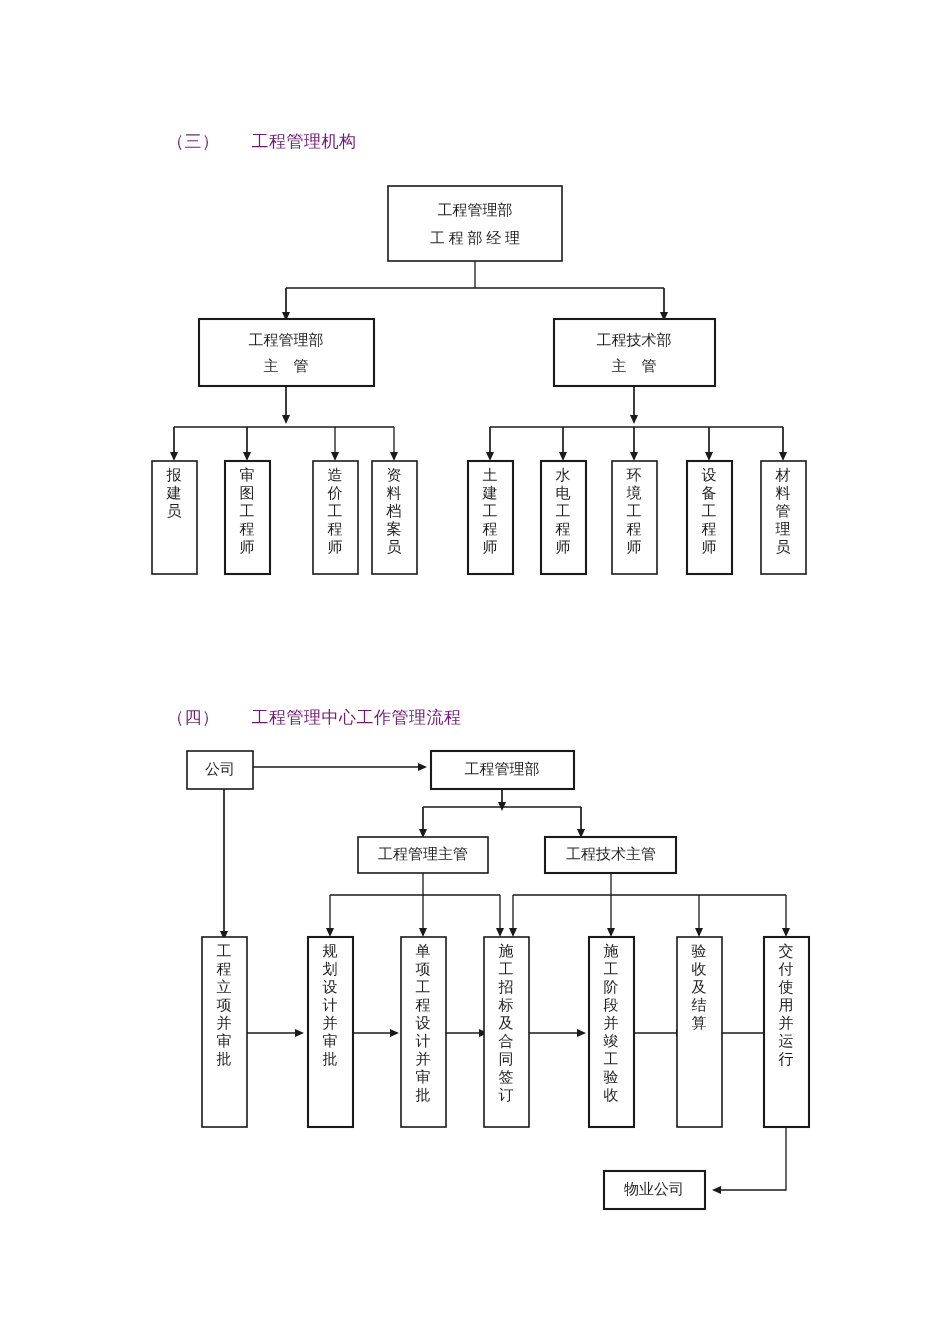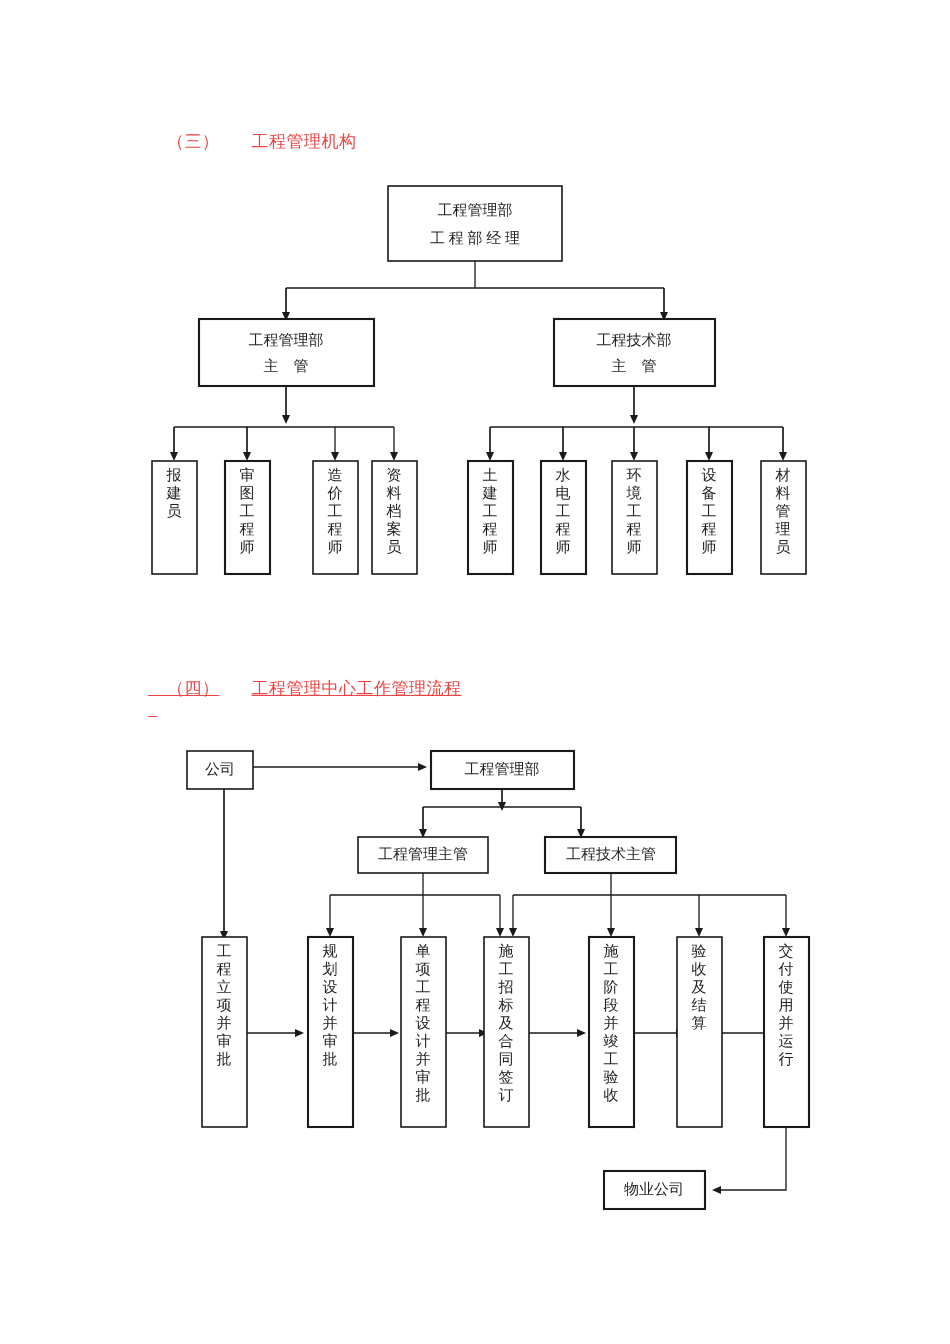--- a/index.html
+++ b/index.html
@@ -10,24 +10,24 @@
     position:relative;
     overflow:hidden;
   }
   .page { position:relative; width:950px; height:1344px; background:#ffffff; }
 
   .heading {
     position:absolute;
     font-size:17px;
     letter-spacing:0.5px;
     white-space:pre;
-    color:#ef4444;
+    color:#701a75;
   }
   #heading-3 { left:148px; top:110px; }
-  #heading-4 { left:148px; top:657px;text-decoration:underline; }
+  #heading-4 { left:148px; top:686px; }
 
   svg { position:absolute; left:0; top:0; overflow:visible; }
   .dgm-box {
     fill:#ffffff;
     stroke:#1a1a1a;
     stroke-width:1.6;
   }
   .dgm-box-heavy { stroke-width:2.1; }
   .conn { stroke:#1a1a1a; stroke-width:1.7; fill:none; }
   .conn-thin { stroke-width:1.3; }

